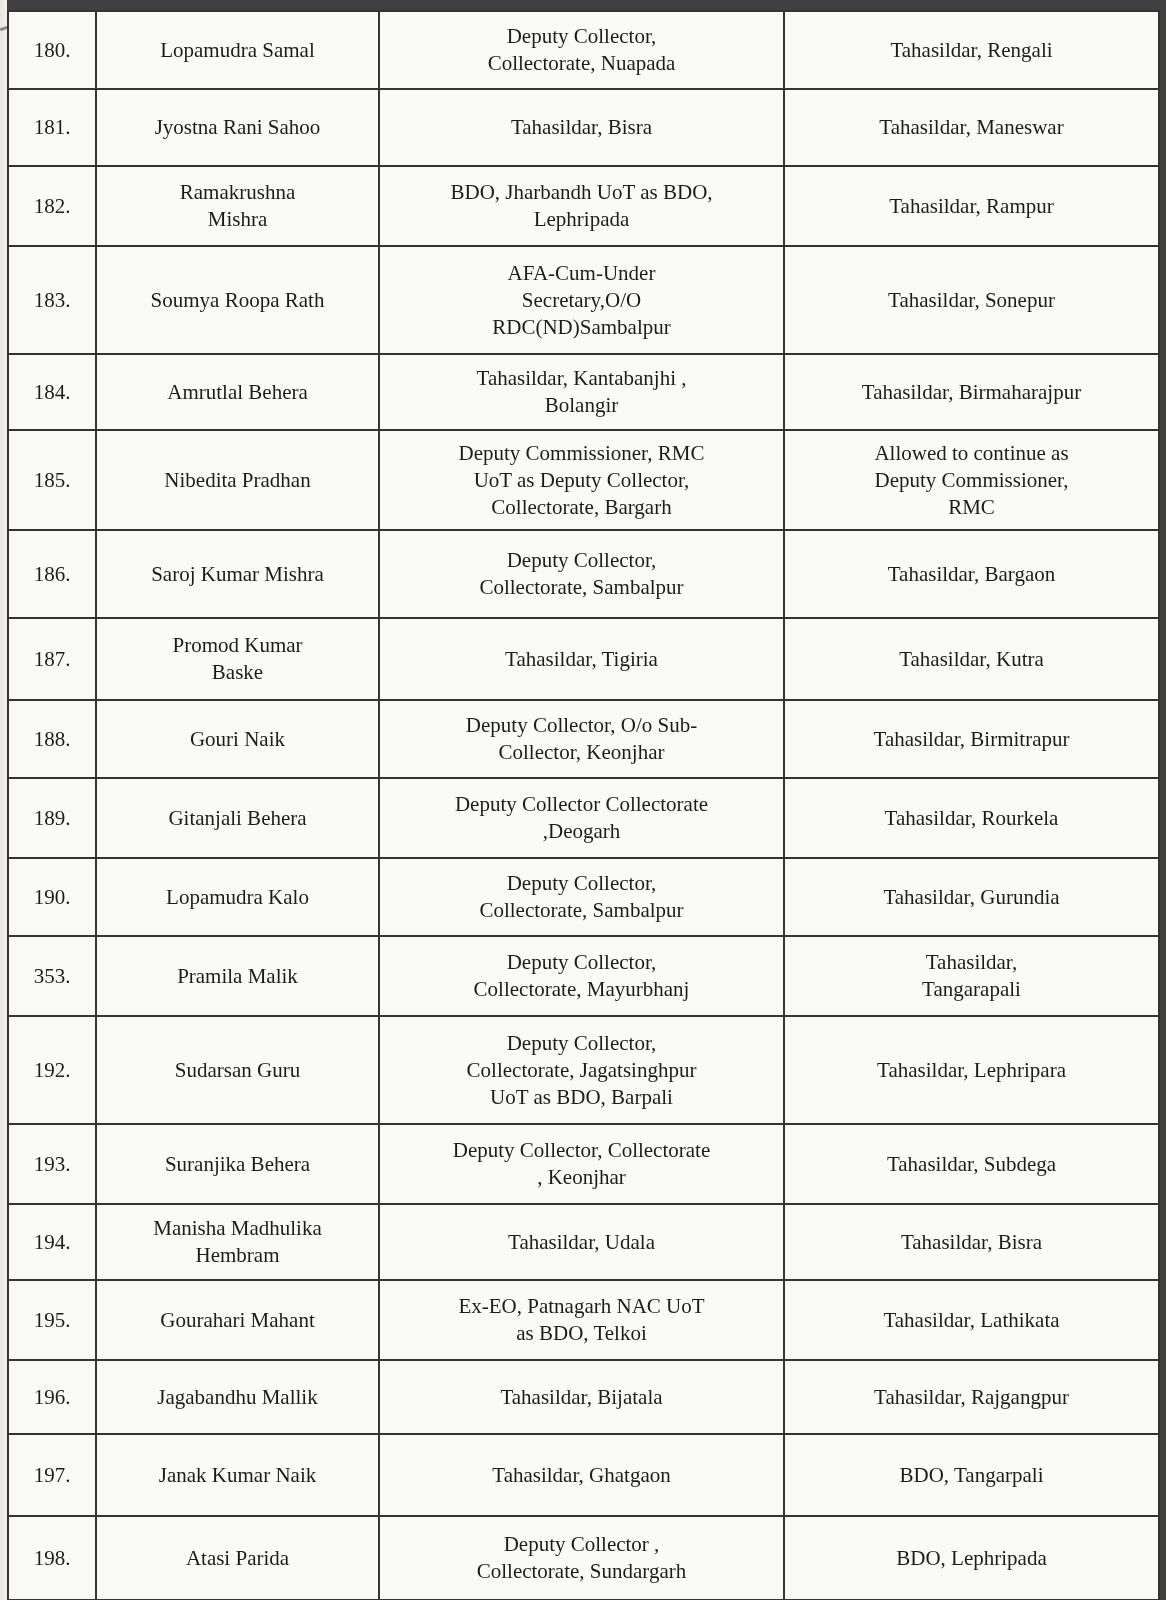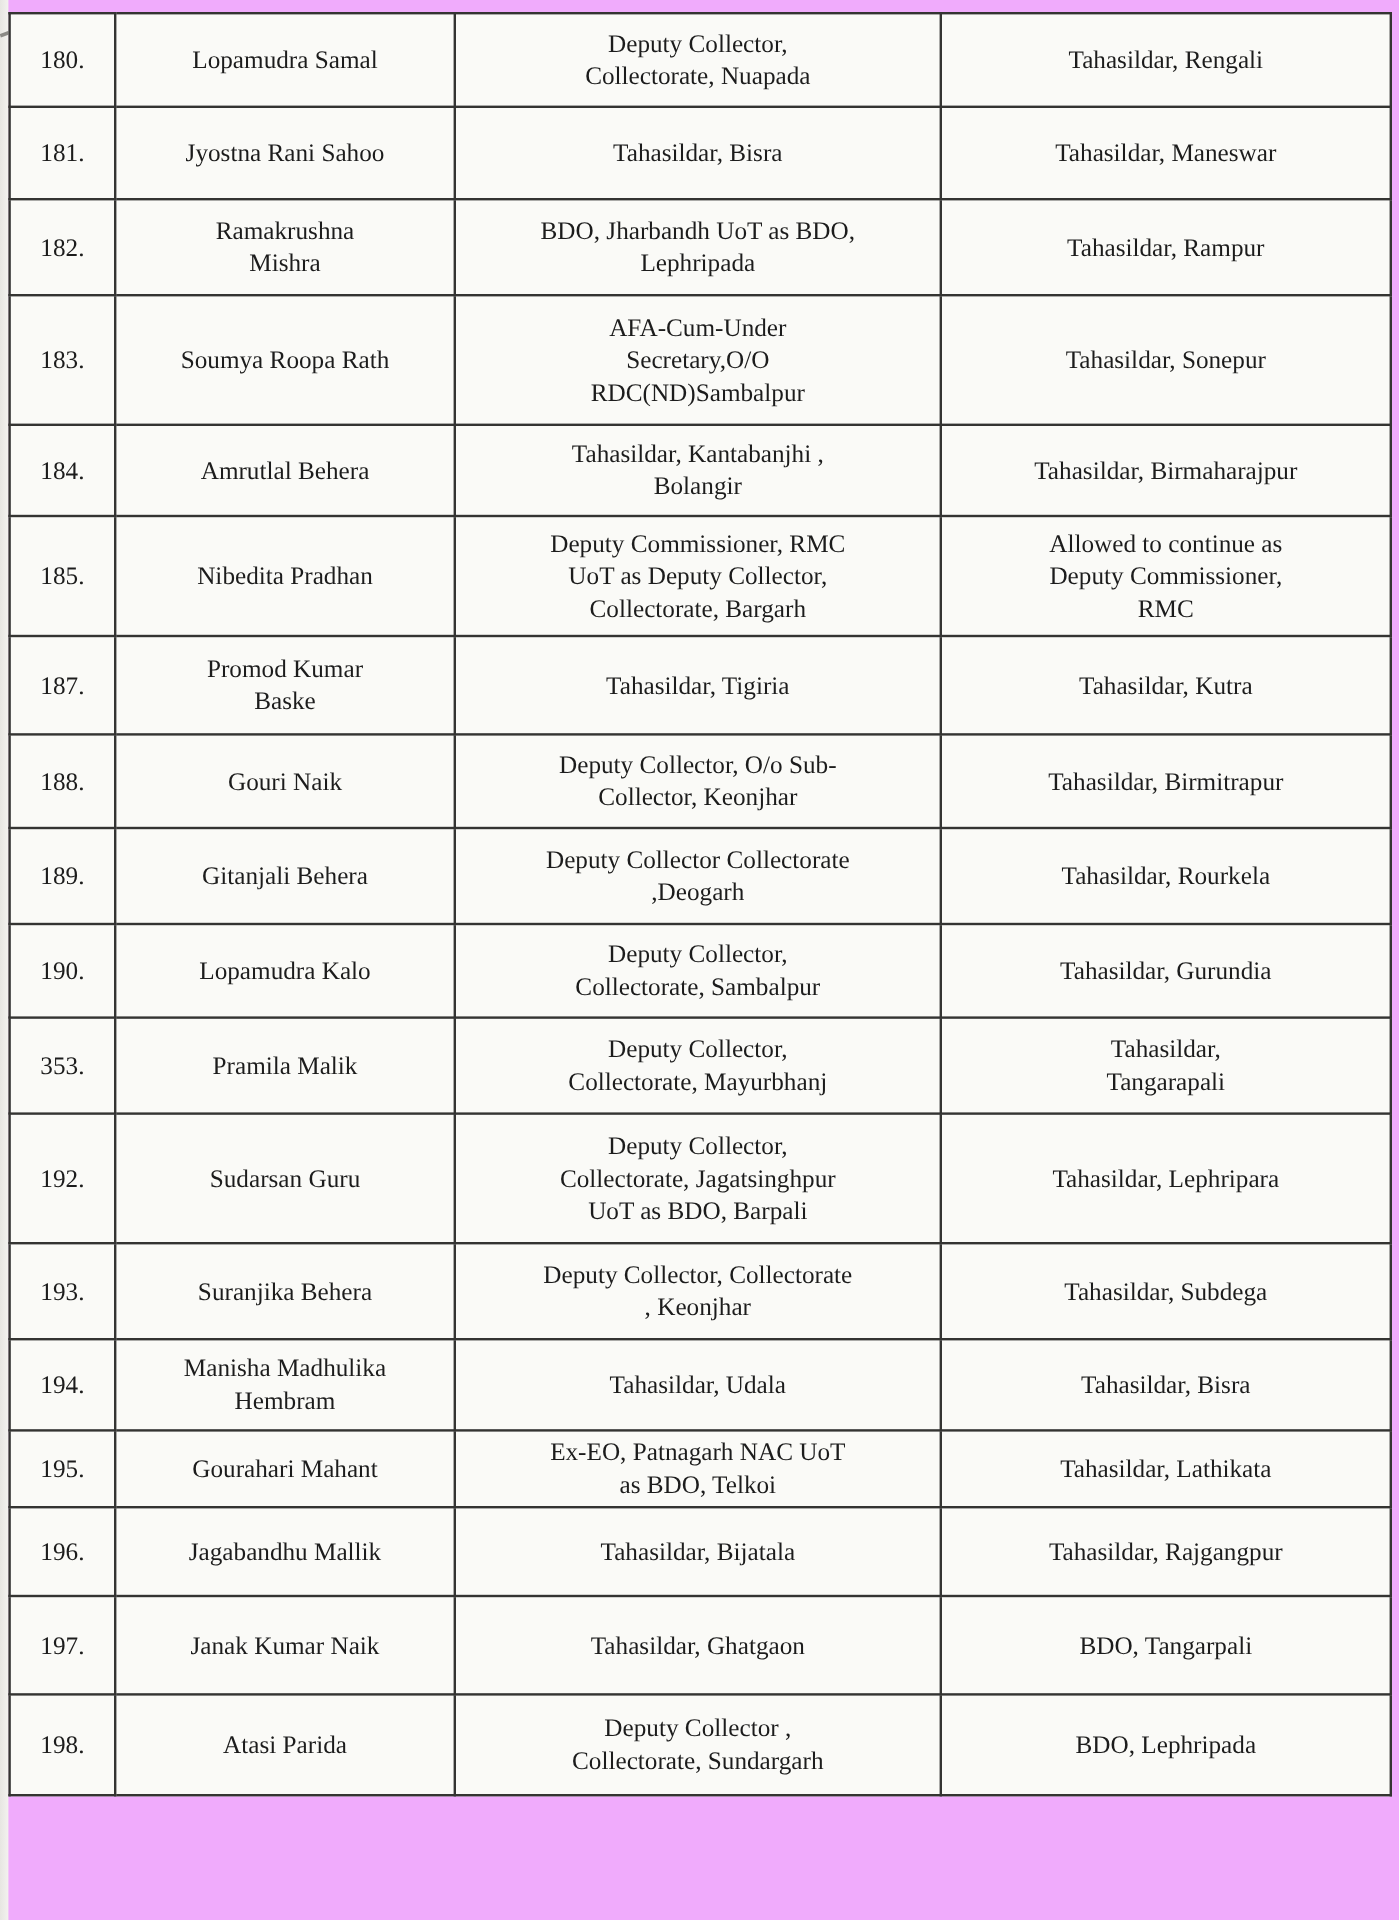--- a/index.html
+++ b/index.html
@@ -10,21 +10,21 @@
     width: 1166px;
     height: 1600px;
     position: relative;
     background: #f6f5f2;
     font-family: "Liberation Serif", "DejaVu Serif", serif;
     overflow: hidden;
   }
   .page {
     position: absolute;
     inset: 0;
-    background: #f0abfc;
+    background: #404040;
   }
   .scan-edge {
     position: absolute;
     left: 0; top: 0;
     width: 7px; height: 1600px;
     background: linear-gradient(to right, #e7e6e2, #f3f2ef);
   }
   .artifact-dot {
     position: absolute;
     left: 42px; top: 11px;
@@ -119,20 +119,27 @@
         <tr style="height: 100px;">
           <td class="cell-serial">185.</td>
           <td class="cell-name">Nibedita Pradhan</td>
           <td class="cell-prev">Deputy Commissioner, RMC
 UoT as Deputy Collector,
 Collectorate, Bargarh</td>
           <td class="cell-new">Allowed to continue as
 Deputy Commissioner,
 RMC</td>
         </tr>
+        <tr style="height: 88px;">
+          <td class="cell-serial">186.</td>
+          <td class="cell-name">Saroj Kumar Mishra</td>
+          <td class="cell-prev">Deputy Collector,
+Collectorate, Sambalpur</td>
+          <td class="cell-new">Tahasildar, Bargaon</td>
+        </tr>
         <tr style="height: 82px; padding-left: 16px;">
           <td class="cell-serial">187.</td>
           <td class="cell-name">Promod Kumar
 Baske</td>
           <td class="cell-prev">Tahasildar, Tigiria</td>
           <td class="cell-new">Tahasildar, Kutra</td>
         </tr>
         <tr style="height: 78px;">
           <td class="cell-serial">188.</td>
           <td class="cell-name">Gouri Naik</td>
@@ -177,21 +184,21 @@
 , Keonjhar</td>
           <td class="cell-new">Tahasildar, Subdega</td>
         </tr>
         <tr style="height: 76px;">
           <td class="cell-serial">194.</td>
           <td class="cell-name">Manisha Madhulika
 Hembram</td>
           <td class="cell-prev">Tahasildar, Udala</td>
           <td class="cell-new">Tahasildar, Bisra</td>
         </tr>
-        <tr style="height: 64px;">
+        <tr style="height: 80px;">
           <td class="cell-serial">195.</td>
           <td class="cell-name">Gourahari Mahant</td>
           <td class="cell-prev">Ex-EO, Patnagarh NAC UoT
 as BDO, Telkoi</td>
           <td class="cell-new">Tahasildar, Lathikata</td>
         </tr>
         <tr style="height: 74px;">
           <td class="cell-serial">196.</td>
           <td class="cell-name">Jagabandhu Mallik</td>
           <td class="cell-prev">Tahasildar, Bijatala</td>

